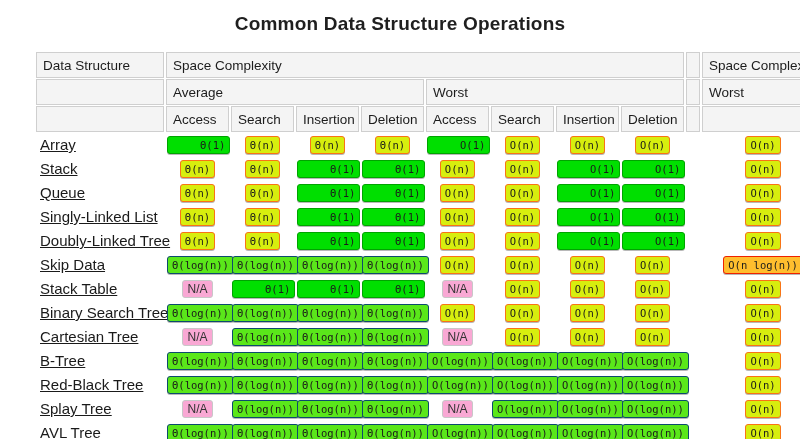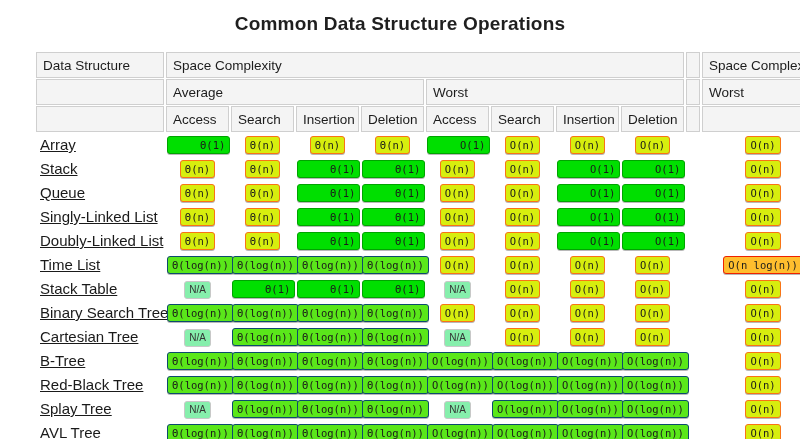--- a/index.html
+++ b/index.html
@@ -96,25 +96,25 @@
     background: #d7ee0e;
     border: 1px solid #f97316;
     box-shadow: 0 1px 0 rgba(0,0,0,0.28);
   }
   .badge.c-orange {
     background: #ffbe2e;
     border: 1px solid #ee2200;
     box-shadow: 0 1px 0 rgba(0,0,0,0.28);
   }
   .badge.c-na {
-    background: #86efac;
+    background: #f9a8d4;
     border: 1px solid #c8c8c8;
     color: #333333;
     font-family: "Liberation Sans", sans-serif;
-    font-size: 10px;
+    font-size: 12px;
     box-shadow: none;
   }
   col.c-name { width: 128px; }
   col.c-op   { width: 63px; }
   col.c-gap  { width: 14px; }
   col.c-space{ width: 122px; }
 </style>
 </head>
 <body>
 
@@ -211,34 +211,34 @@
           <td class="cell"><span class="badge c-green">Θ(1)</span></td>
           <td class="cell"><span class="badge c-green">Θ(1)</span></td>
           <td class="cell"><span class="badge c-yellow">O(n)</span></td>
           <td class="cell"><span class="badge c-yellow">O(n)</span></td>
           <td class="cell"><span class="badge c-green">O(1)</span></td>
           <td class="cell"><span class="badge c-green">O(1)</span></td>
           <td class="cell"></td>
           <td class="cell"><span class="badge c-yellow">O(n)</span></td>
         </tr>
         <tr>
-          <td class="rowname">Doubly-Linked List</td>
-          <td class="cell"><span class="badge c-yellow">Θ(n)</span></td>
-          <td class="cell"><span class="badge c-yellow">Θ(n)</span></td>
-          <td class="cell"><span class="badge c-green">Θ(1)</span></td>
-          <td class="cell"><span class="badge c-green">Θ(1)</span></td>
-          <td class="cell"><span class="badge c-yellow">O(n)</span></td>
-          <td class="cell"><span class="badge c-yellow">O(n)</span></td>
-          <td class="cell"><span class="badge c-green">O(1)</span></td>
-          <td class="cell"><span class="badge c-green">O(1)</span></td>
-          <td class="cell"></td>
-          <td class="cell"><span class="badge c-yellow">O(n)</span></td>
-        </tr>
-        <tr>
-          <td class="rowname">Time List</td>
+          <td class="rowname">Doubly-Linked Tree</td>
+          <td class="cell"><span class="badge c-yellow">Θ(n)</span></td>
+          <td class="cell"><span class="badge c-yellow">Θ(n)</span></td>
+          <td class="cell"><span class="badge c-green">Θ(1)</span></td>
+          <td class="cell"><span class="badge c-green">Θ(1)</span></td>
+          <td class="cell"><span class="badge c-yellow">O(n)</span></td>
+          <td class="cell"><span class="badge c-yellow">O(n)</span></td>
+          <td class="cell"><span class="badge c-green">O(1)</span></td>
+          <td class="cell"><span class="badge c-green">O(1)</span></td>
+          <td class="cell"></td>
+          <td class="cell"><span class="badge c-yellow">O(n)</span></td>
+        </tr>
+        <tr>
+          <td class="rowname">Skip Data</td>
           <td class="cell"><span class="badge c-lgreen">Θ(log(n))</span></td>
           <td class="cell"><span class="badge c-lgreen">Θ(log(n))</span></td>
           <td class="cell"><span class="badge c-lgreen">Θ(log(n))</span></td>
           <td class="cell"><span class="badge c-lgreen">Θ(log(n))</span></td>
           <td class="cell"><span class="badge c-yellow">O(n)</span></td>
           <td class="cell"><span class="badge c-yellow">O(n)</span></td>
           <td class="cell"><span class="badge c-yellow">O(n)</span></td>
           <td class="cell"><span class="badge c-yellow">O(n)</span></td>
           <td class="cell"></td>
           <td class="cell"><span class="badge c-orange">O(n log(n))</span></td>

